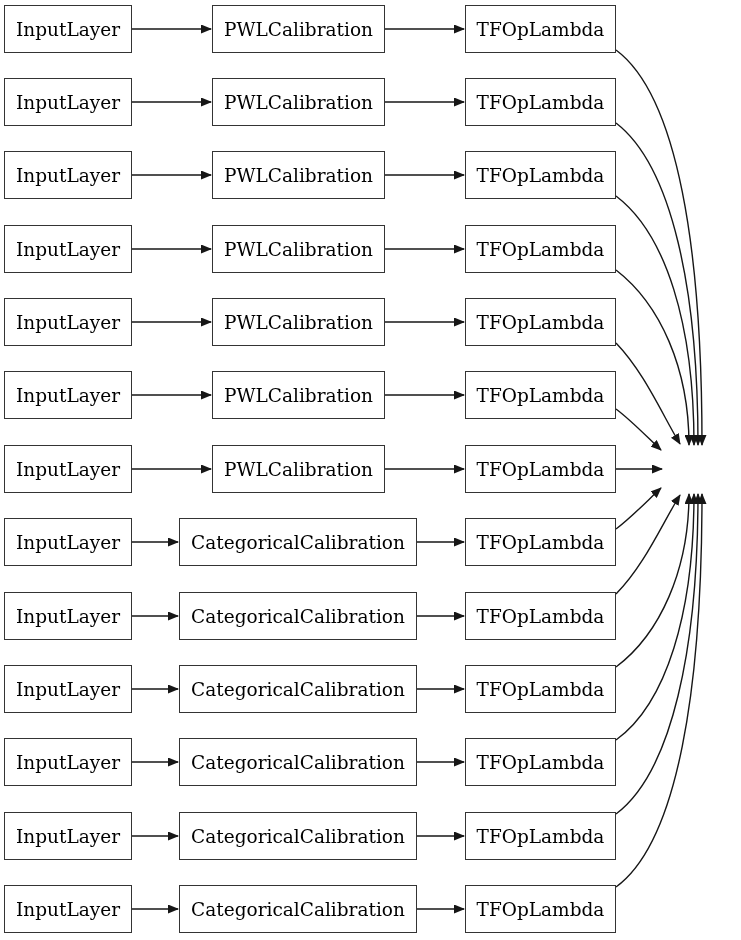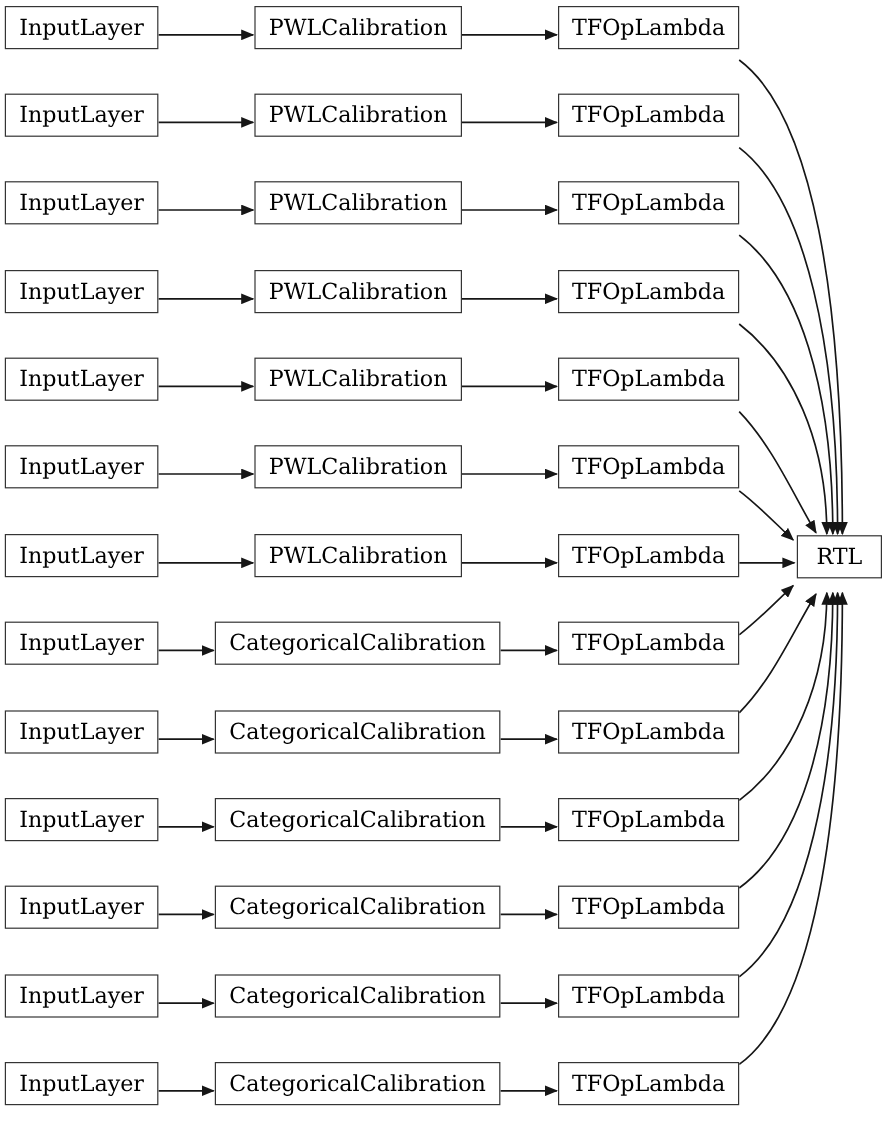--- a/index.html
+++ b/index.html
@@ -17,21 +17,21 @@
   }
   .edges {
     position: absolute;
     left: 0;
     top: 0;
     width: 741px;
     height: 940px;
   }
   .node {
     position: absolute;
-    height: 36px;
+    height: 48px;
     box-sizing: border-box;
     border: 1.5px solid #343434;
     background: #ffffff;
     display: flex;
     align-items: center;
     justify-content: center;
     font-size: 18.5px;
     color: #000000;
     white-space: nowrap;
   }
@@ -219,17 +219,14 @@
   <div class="node" style="left:4px;top:885px;width:128px">
       <span>InputLayer</span>
     </div>
   <div class="node" style="left:179px;top:885px;width:238px">
       <span>CategoricalCalibration</span>
     </div>
   <div class="node" style="left:465px;top:885px;width:151px">
       <span>TFOpLambda</span>
     </div>
 
-  <div class="node" style="left:664px;top:446px;width:71px">
-      <span>RTL</span>
-    </div>
 
 </div>
 
 </body></html>

